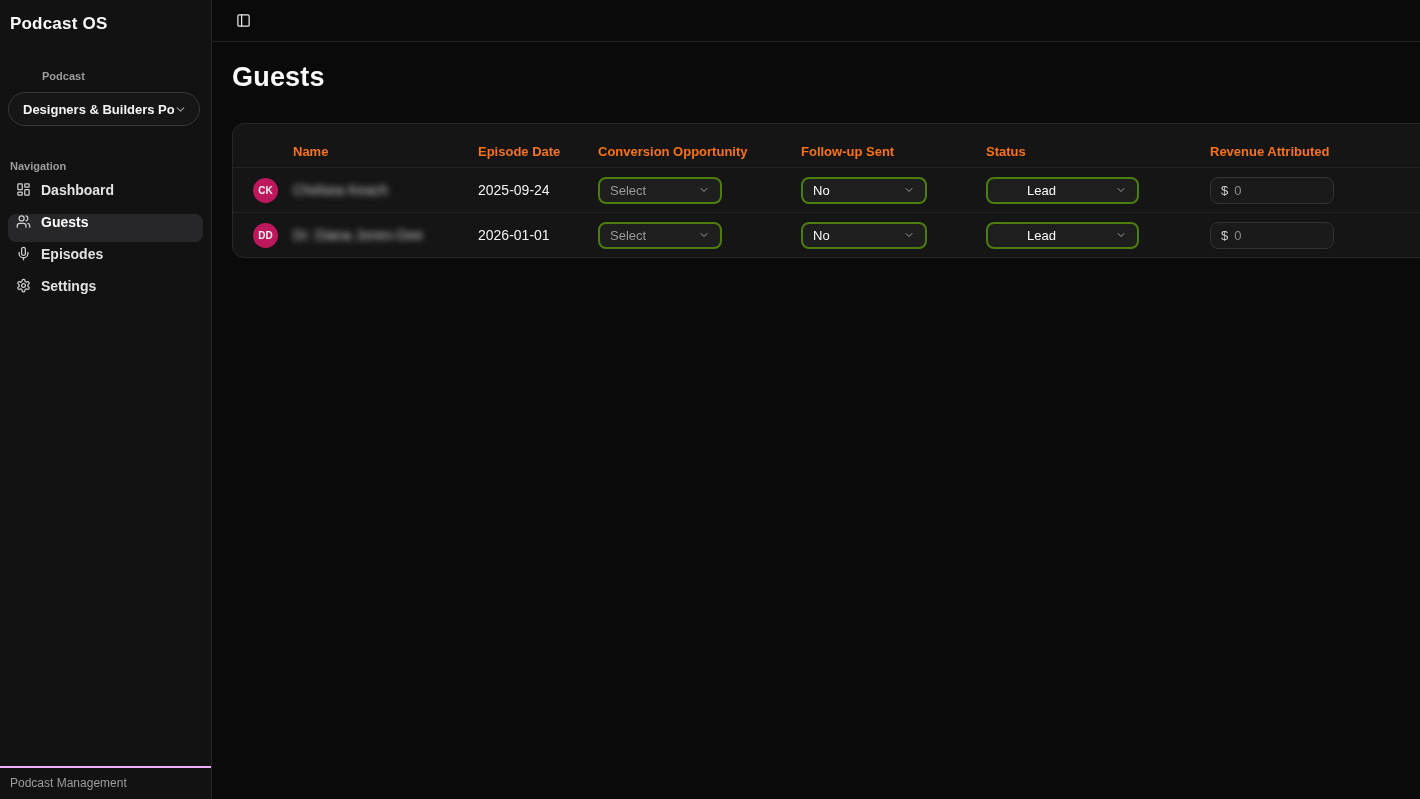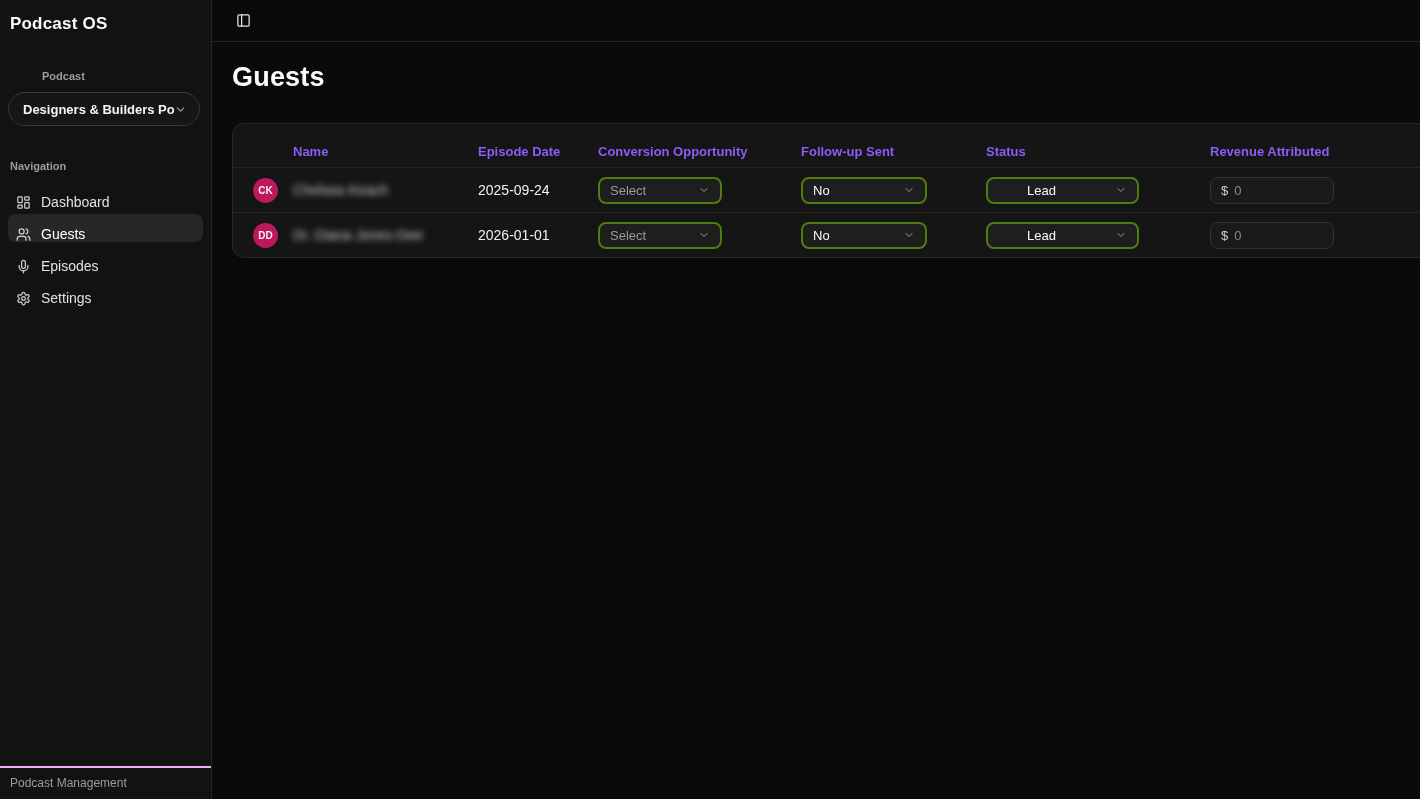--- a/index.html
+++ b/index.html
@@ -37,24 +37,24 @@
     cursor: pointer;
   }
   .podcast-select .value {
     font-size: 13px; font-weight: 700; color: #f5f5f5;
     white-space: nowrap; overflow: hidden;
   }
   .chev { color: #9c9c9c; display: inline-flex; flex: none; }
   .nav-label { margin-top: 34px; }
   .nav { margin-top: 10px; display: flex; flex-direction: column; gap: 4px; }
   .nav-item {
-    display: flex; align-items: flex-end; gap: 10px;
+    display: flex; align-items: flex-start; gap: 10px;
     height: 28px; padding: 0 8px;
     border-radius: 8px;
-    font-size: 14px; font-weight: 400; color: #e2e2e2;
+    font-size: 14px; font-weight: 700; color: #e2e2e2;
     cursor: pointer;
   }
   .nav-item .nicon { display: inline-flex; color: #cfcfcf; }
   .nav-item.active { background: #27272a; color: #ffffff; }
   .sidebar-footer {
     margin: auto -8px 0 -8px;
     border-top: 2px solid #f0abfc;
     padding: 8px 10px 9px 10px;
     font-size: 12px; color: #9c9c9c;
   }
@@ -86,21 +86,21 @@
     padding-top: 12px;
     overflow: hidden;
   }
   .trow {
     display: grid;
     grid-template-columns: 40px 185px 120px 203px 185px 224px 1fr;
     align-items: center;
     padding-left: 20px;
   }
   .thead { height: 31px; }
-  .thead .th { font-size: 13px; font-weight: 700; color: #8b5cf6; }
+  .thead .th { font-size: 13px; font-weight: 700; color: #f97316; }
   .tbody-row { height: 45px; border-top: 1px solid #232323; }
   .avatar {
     width: 25px; height: 25px; border-radius: 50%;
     background: #be185d;
     display: flex; align-items: center; justify-content: center;
     font-size: 10px; font-weight: 700; color: #f1f1f1;
   }
   .guest-name { font-size: 14px; color: #c9c9c9; filter: blur(3px); white-space: nowrap; overflow: hidden; }
   .ep-date { font-size: 14px; font-weight: 500; color: #f1f1f1; }
   .dd {

